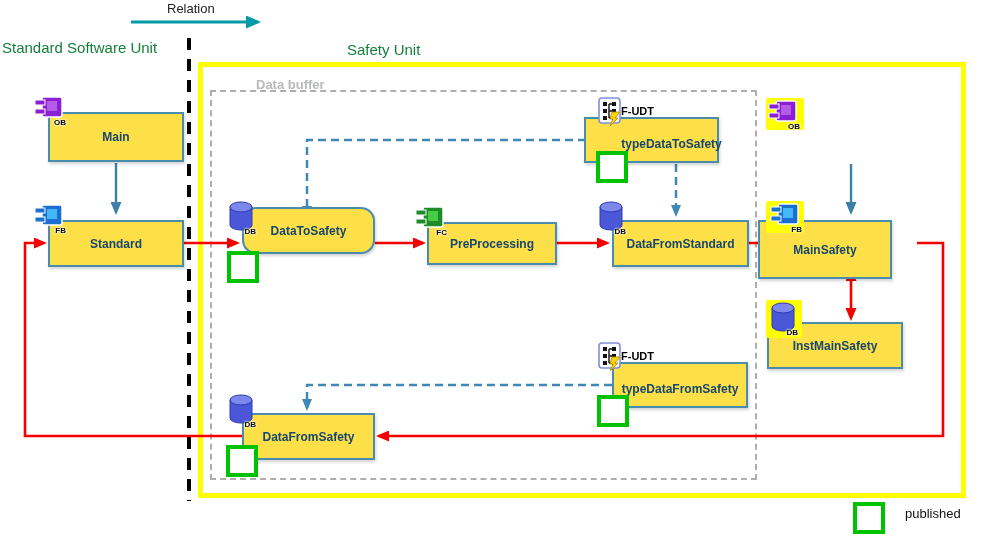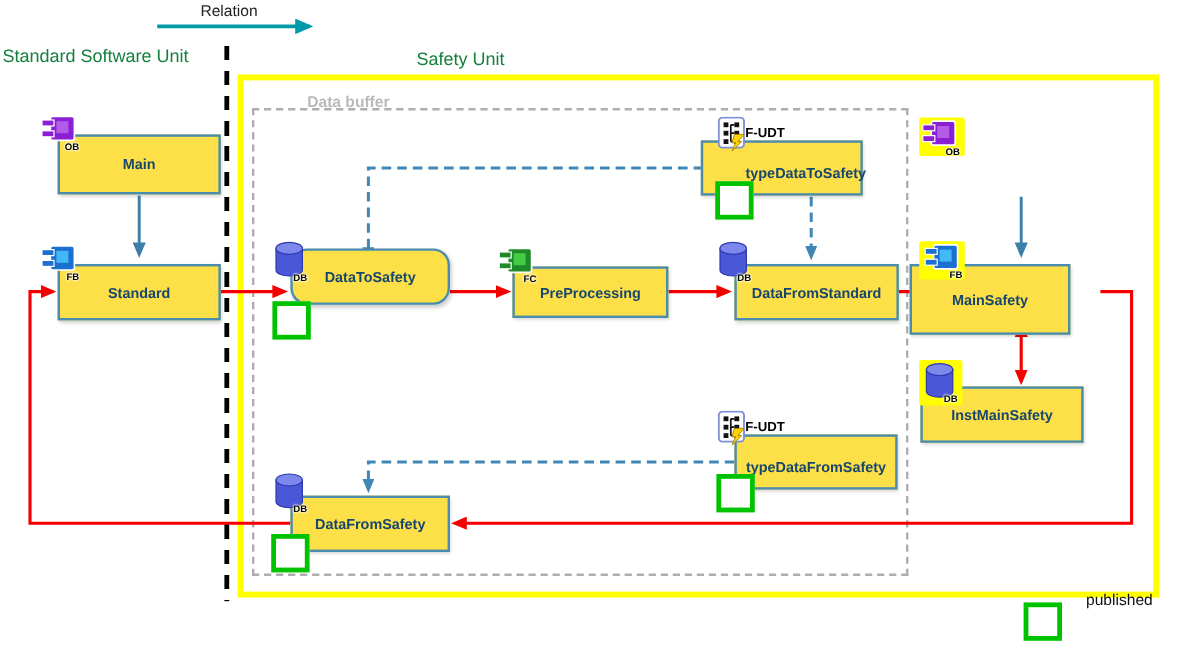--- a/index.html
+++ b/index.html
@@ -245,15 +245,15 @@
     </svg>
   </div>
   <span class="abs fudt-lbl" style="left:621px;top:350px;">F-UDT</span>
 
   <div class="abs pub-square" style="left:227px;top:251px;"></div>
   <div class="abs pub-square" style="left:596px;top:151px;"></div>
   <div class="abs pub-square" style="left:597px;top:395px;"></div>
   <div class="abs pub-square" style="left:226px;top:445px;"></div>
 
   <div class="abs pub-square" style="left:853px;top:502px;"></div>
-  <span class="abs published-lbl" style="left:905px;top:492px;">published</span>
+  <span class="abs published-lbl" style="left:905px;top:506px;">published</span>
 
 </div>
 
 </body></html>

